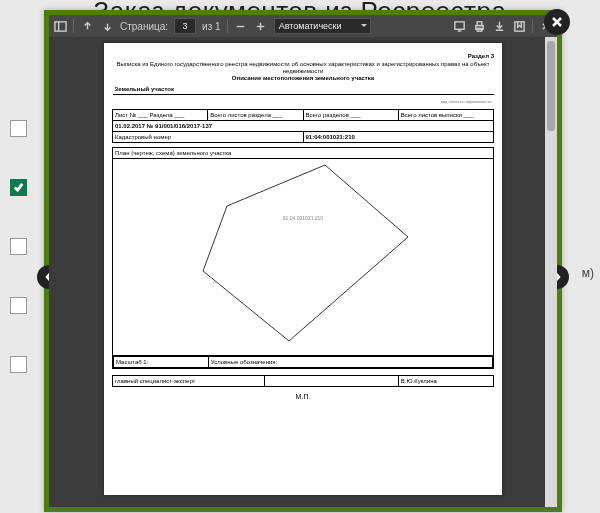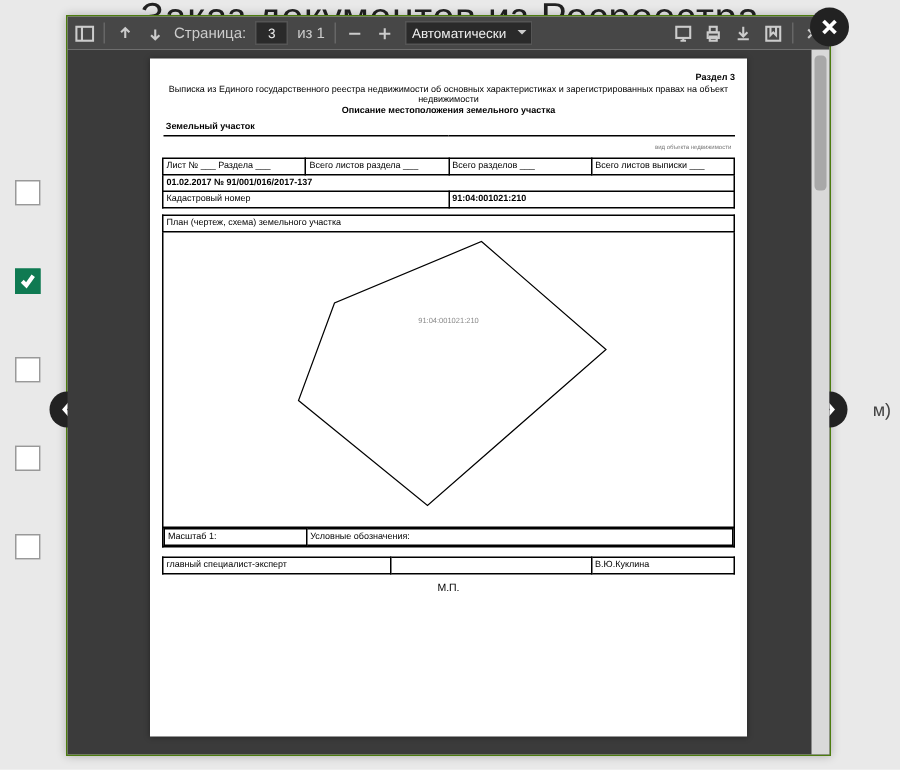--- a/index.html
+++ b/index.html
@@ -3,34 +3,34 @@
 <meta charset="utf-8">
 <style>
   html,body{margin:0;padding:0;width:600px;height:513px;background:#e9e9e9;font-family:Arial,Helvetica,sans-serif;overflow:hidden}
   .bg-title{position:absolute;top:-4px;left:0;right:0;text-align:center;font-size:26px;color:#222;letter-spacing:.5px}
   .bg-left{position:absolute;left:10px;top:120px;display:flex;flex-direction:column;gap:42px}
   .chk{width:15px;height:15px;border:1px solid #999;background:#fff;display:flex;align-items:center;justify-content:center}
   .chk.checked{background:#0f7a52;border-color:#0f7a52}
   .chk.checked svg{display:block}
   .chk svg{display:none;width:11px;height:11px;stroke:#fff;stroke-width:3;fill:none}
   .bg-right{position:absolute;right:6px;top:266px;font-size:12px;color:#444}
-  .modal{position:absolute;left:44px;top:10px;width:508px;height:492px;background:#fff;border:1px solid #4d7c0f;box-shadow:0 0 6px rgba(0,0,0,.25)}
+  .modal{position:absolute;left:44px;top:10px;width:508px;height:492px;background:#fff;border:5px solid #4d7c0f;box-shadow:0 0 6px rgba(0,0,0,.25)}
   .close{position:absolute;right:-13px;top:-6px;width:26px;height:26px;border-radius:50%;background:#222;display:flex;align-items:center;justify-content:center;cursor:pointer}
   .close svg{stroke:#fff;stroke-width:2.5;width:12px;height:12px}
   .nav-circle{position:absolute;top:250px;width:24px;height:24px;border-radius:50%;background:#222;display:flex;align-items:center;justify-content:center;cursor:pointer}
   .nav-circle.left{left:-12px}
   .nav-circle.right{right:-12px}
   .nav-circle svg{stroke:#fff;stroke-width:2.5;fill:none;width:10px;height:10px}
   .toolbar{height:22px;background:#474747;display:flex;align-items:center;color:#ddd;font-size:10px;padding:0 4px;gap:6px}
   .tb-icon{width:14px;height:14px;display:flex;align-items:center;justify-content:center;cursor:pointer}
   .tb-icon svg{stroke:#ccc;fill:none;stroke-width:1.5;width:13px;height:13px}
   .tb-sep{width:1px;height:14px;background:#666}
   .tb-label{color:#ccc}
   .tb-input{width:20px;height:14px;background:#2a2a2a;border:1px solid #555;color:#eee;font-size:9px;text-align:center;line-height:14px}
-  .tb-zoom{height:14px;background:#2a2a2a;border:1px solid #555;color:#eee;font-size:9px;padding:0 16px 0 4px;line-height:14px;position:relative}
+  .tb-zoom{height:14px;background:#2a2a2a;border:1px solid #555;color:#eee;font-size:9px;padding:0 28px 0 4px;line-height:14px;position:relative}
   .tb-zoom::after{content:"";position:absolute;right:3px;top:5px;border:3px solid transparent;border-top-color:#ccc}
   .flex-spacer{flex:1}
   .viewer{position:absolute;left:0;right:0;top:22px;bottom:0;background:#3b3b3b;display:flex;justify-content:center;overflow:hidden}
   .vscroll{position:absolute;right:0;top:0;bottom:0;width:12px;background:#d9d9d9}
   .vscroll::after{content:"";position:absolute;left:2px;top:4px;width:8px;height:90px;background:#a8a8a8;border-radius:3px}
   .page{width:398px;height:452px;background:#fff;margin-top:6px;box-shadow:0 0 4px rgba(0,0,0,.4);font-size:6px;color:#000;position:relative}
   .page-inner{position:absolute;left:8px;right:8px;top:10px;bottom:10px}
   .sect{font-size:6px;font-weight:bold;text-align:right;margin-bottom:2px}
   .long{font-size:6px;text-align:center;line-height:1.15}
   .tbl{width:100%;border-collapse:collapse;font-size:6px}

